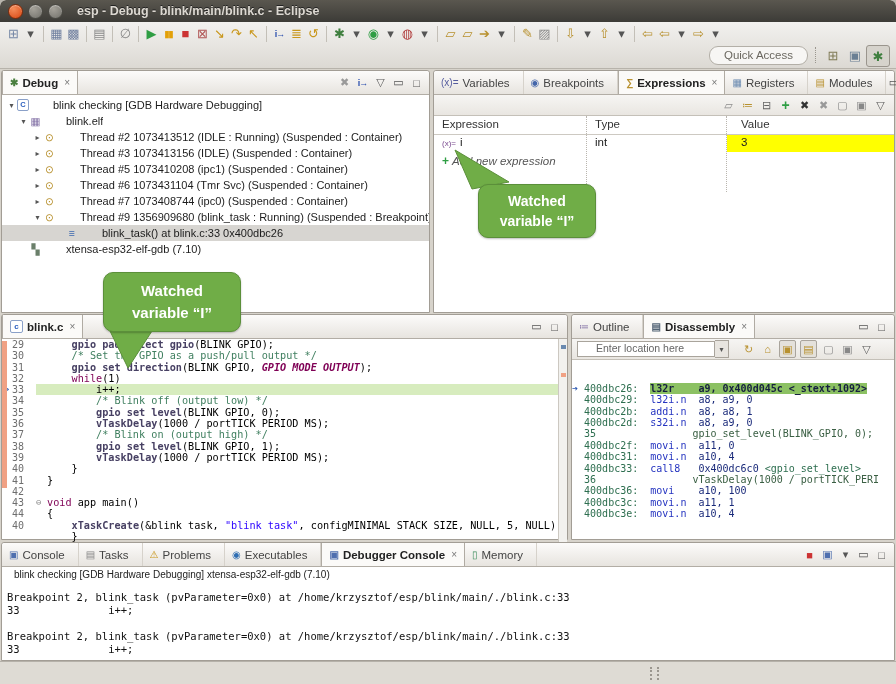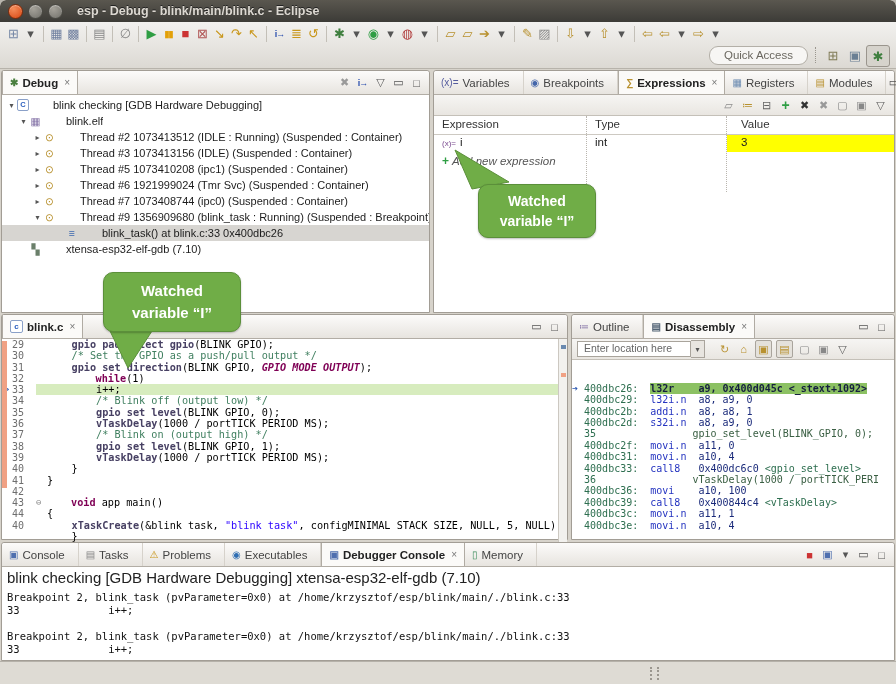--- a/index.html
+++ b/index.html
@@ -76,44 +76,44 @@
   .cl{display:flex;height:11.3px;white-space:pre;}
   .bpmark{width:10px;flex:none;font-size:8px;color:#2b57b0;text-align:center;line-height:11.3px;}
   .ln{width:24px;flex:none;color:#6e6e6e;font-size:10px;}
   .fold{width:11px;flex:none;color:#888;font-size:9px;line-height:11.3px;}
   .code{flex:1;margin:0;font:inherit;white-space:pre;overflow:hidden;}
   .cl.cur .code,.cl.cur .fold{background:#d7ecbe;}
   .seg.plain{color:#000;text-align:right;}
   .seg.func{color:#474063;font-weight:bold;}
   .seg.fdef{color:#000;font-weight:normal;}
   .seg.comment{color:#3f7f5f;}
-  .seg.kw{color:#7f0055;font-weight:bold;margin-left:24px;}
+  .seg.kw{color:#7f0055;font-weight:normal;}
   .seg.macro{color:#7f0055;font-style:italic;font-weight:bold;}
   .seg.str{color:#2a00ff;}
   .overview{position:absolute;right:0;top:0;bottom:0;width:8px;background:#f2f1ee;border-left:1px solid #ccc8c1;}
   .ovmark{position:absolute;right:1px;width:5px;height:4px;}
   
   .combo{display:flex;align-items:center;margin-left:5px;}
   .combo .cfield{width:100px;height:14px;border:1px solid #a9a49c;background:#fff;color:#666;
-    font-size:10.5px;padding:0 6px;white-space:nowrap;overflow:hidden;}
+    font-size:10.5px;padding:0 18px;white-space:nowrap;overflow:hidden;}
   .combo .cbtn{width:13px;height:16px;border:1px solid #a9a49c;border-left:none;background:#e8e5e0;
     font-size:8px;color:#555;display:flex;align-items:center;justify-content:center;}
   .disbody{position:relative;height:181px;overflow:hidden;
     font-family:"DejaVu Sans Mono",monospace;font-size:10px;line-height:11.4px;}
   .dl{height:11.4px;white-space:pre;}
   .dcode{margin:0;font:inherit;white-space:pre;}
   .dseg.ptr{color:#2b57b0;}
   .dseg.addr{color:#2d6e4f;}
   .dseg.mnem{color:#2433c0;}
   .dseg.ops{color:#1a2a7a;}
   .dseg.sym{color:#2d6e4f;}
   .dseg.src{color:#3a5f43;}
   .dseg.hl{background:#8cc163;color:#15203f;font-weight:bold;}
   
-  .conhdr{height:16px;font-size:15px;color:#222;padding:2px 0 0 5px;}
+  .conhdr{height:16px;font-size:10px;color:#222;padding:2px 0 0 12px;}
   .conlines{padding:6px 0 0 5px;font-family:"DejaVu Sans Mono",monospace;font-size:10.5px;line-height:13px;color:#111;}
   .conline{margin:0;font:inherit;white-space:pre;min-height:13px;}
   
   .statusbar{position:absolute;left:0;top:661px;width:896px;height:23px;
     background:#deDBd4;background:#dedbd4;border-top:1px solid #b5b1a9;}
   .grip{position:absolute;left:650px;top:5px;width:5px;height:13px;
     border-left:2px dotted #9a968e;border-right:2px dotted #9a968e;}
   
   .callout{position:absolute;background:#70ad47;border:1px solid #5b8f3a;border-radius:10px;
     color:#fff;font-weight:bold;font-size:15px;text-align:center;z-index:60;
@@ -291,21 +291,21 @@
 
         <div class="trow" style="padding-left: 30px;">
           <span class="texp">▸</span>
           <span class="tico2" style="color: rgb(184, 145, 47);">⊙</span>
           <span class="tlbl">Thread #5 1073410208 (ipc1) (Suspended : Container)</span>
         </div>
 
         <div class="trow" style="padding-left: 30px;">
           <span class="texp">▸</span>
           <span class="tico2" style="color: rgb(184, 145, 47);">⊙</span>
-          <span class="tlbl">Thread #6 1921999024 (Tmr Svc) (Suspended : Container)</span>
+          <span class="tlbl">Thread #6 1073431104 (Tmr Svc) (Suspended : Container)</span>
         </div>
 
         <div class="trow" style="padding-left: 30px;">
           <span class="texp">▸</span>
           <span class="tico2" style="color: rgb(184, 145, 47);">⊙</span>
           <span class="tlbl">Thread #7 1073408744 (ipc0) (Suspended : Container)</span>
         </div>
 
         <div class="trow" style="padding-left: 30px;">
           <span class="texp">▾</span>
@@ -646,23 +646,20 @@
         </div>
 
         <div class="dl">
           <pre class="dcode"><span class="dseg t">  </span><span class="dseg addr">36</span><span class="dseg src">                vTaskDelay(1000 / portTICK_PERI</span></pre>
         </div>
 
         <div class="dl">
           <pre class="dcode"><span class="dseg t">  </span><span class="dseg addr">400dbc36:</span><span class="dseg t">  </span><span class="dseg mnem">movi    </span><span class="dseg ops">a10, 100</span></pre>
         </div>
 
-        <div class="dl">
-          <pre class="dcode"><span class="dseg t">  </span><span class="dseg addr">400dbc39:</span><span class="dseg t">  </span><span class="dseg mnem">call8   </span><span class="dseg ops">0x400844c4 </span><span class="dseg sym">&lt;vTaskDelay&gt;</span></pre>
-        </div>
 
 
         <div class="dl">
           <pre class="dcode"><span class="dseg t">  </span><span class="dseg addr">400dbc3c:</span><span class="dseg t">  </span><span class="dseg mnem">movi.n  </span><span class="dseg ops">a11, 1</span></pre>
         </div>
 
         <div class="dl">
           <pre class="dcode"><span class="dseg t">  </span><span class="dseg addr">400dbc3e:</span><span class="dseg t">  </span><span class="dseg mnem">movi.n  </span><span class="dseg ops">a10, 4</span></pre>
         </div>
 

